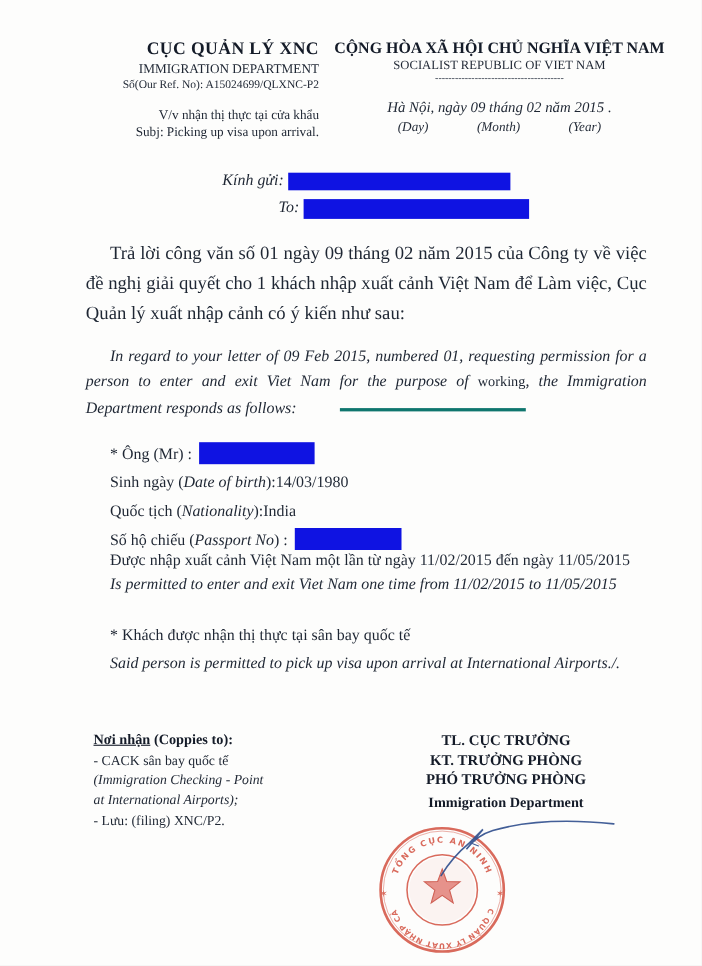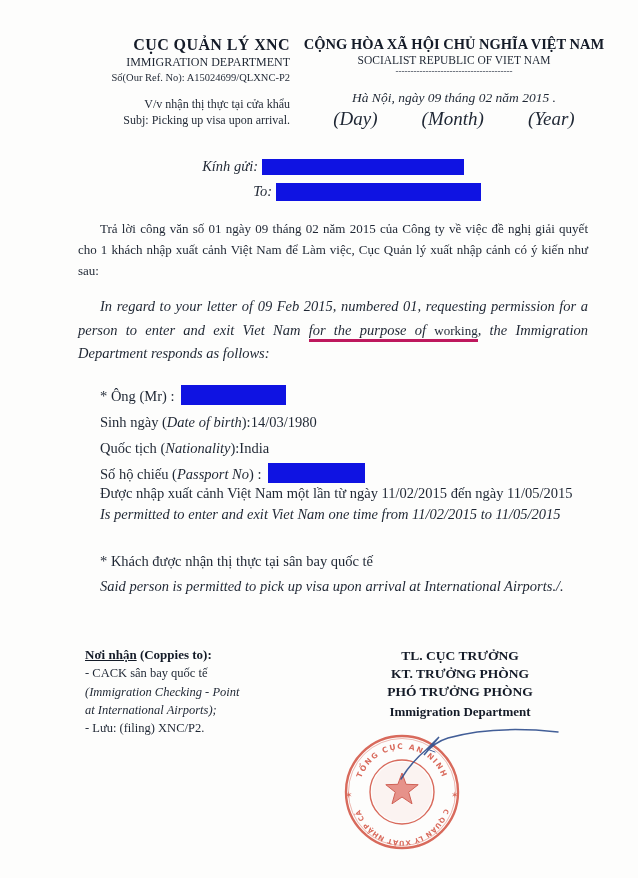--- a/index.html
+++ b/index.html
@@ -16,35 +16,35 @@
   .hdr-right { flex:1; text-align:center; padding-right:20px; }
   .org-vn { font-weight:bold; font-size:16px; letter-spacing:.4px; color:#141b28; }
   .org-en { font-size:12px; margin-top:1px; }
   .ref-no { font-size:10.5px; margin-top:2px; }
   .subj-vn { font-size:12px; margin-top:14px; }
   .subj-en { font-size:12px; margin-top:1px; }
   .country-vn { font-weight:bold; font-size:14.5px; color:#141b28; }
   .country-en { font-size:11.5px; margin-top:1px; }
   .divider { font-size:9px; letter-spacing:0; line-height:6px; margin-top:2px; color:#2a3342; }
   .date-line { font-style:italic; font-size:13.5px; margin-top:16px; }
-  .date-sub { font-style:italic; font-size:19px; margin-top:2px; display:flex; justify-content:center; gap:44px; }
+  .date-sub { font-style:italic; font-size:12px; margin-top:2px; display:flex; justify-content:center; gap:44px; }
   
   .addr { margin-top:24px; }
   .addr-line { display:flex; align-items:center; height:25px; }
   .addr-label { font-style:italic; font-size:14.5px; text-align:right; }
   .addr-label.l1 { width:258px; }
   .addr-label.l2 { width:272px; }
   .redact { background:#0f13e2; display:inline-block; margin-left:4px; }
   .box-to1 { width:202px; height:16px; }
   .box-to2 { width:205px; height:18px; }
   
   .doc-body { margin:14px 50px 0 78px; }
-  .para-vn { font-size:13px; line-height:1.62; text-align:justify; text-indent:22px; }
+  .para-vn { font-size:17px; line-height:1.62; text-align:justify; text-indent:22px; }
   .para-en { font-size:14.5px; line-height:1.62; text-align:justify; text-indent:22px; font-style:italic; margin-top:14px; }
-  .hl-underline { border-bottom:3px solid #be185d; padding-bottom:1px; }
+  .hl-underline { border-bottom:3px solid #0f766e; padding-bottom:16px; }
   .typed { font-style:normal; font-size:13px; }
   
   .details { margin:14px 40px 0 100px; font-size:14.5px; }
   .d-row { display:flex; align-items:flex-end; min-height:25px; margin-top:1px; }
   .d-row .it { font-style:italic; }
   .box-mr { width:105px; height:20px; margin-left:6px; }
   .box-pp { width:97px; height:20px; margin-left:6px; }
   .d-permit { margin-top:2px; }
   .d-permit-en { font-style:italic; margin-top:4px; }
   .d-airport { margin-top:30px; }

